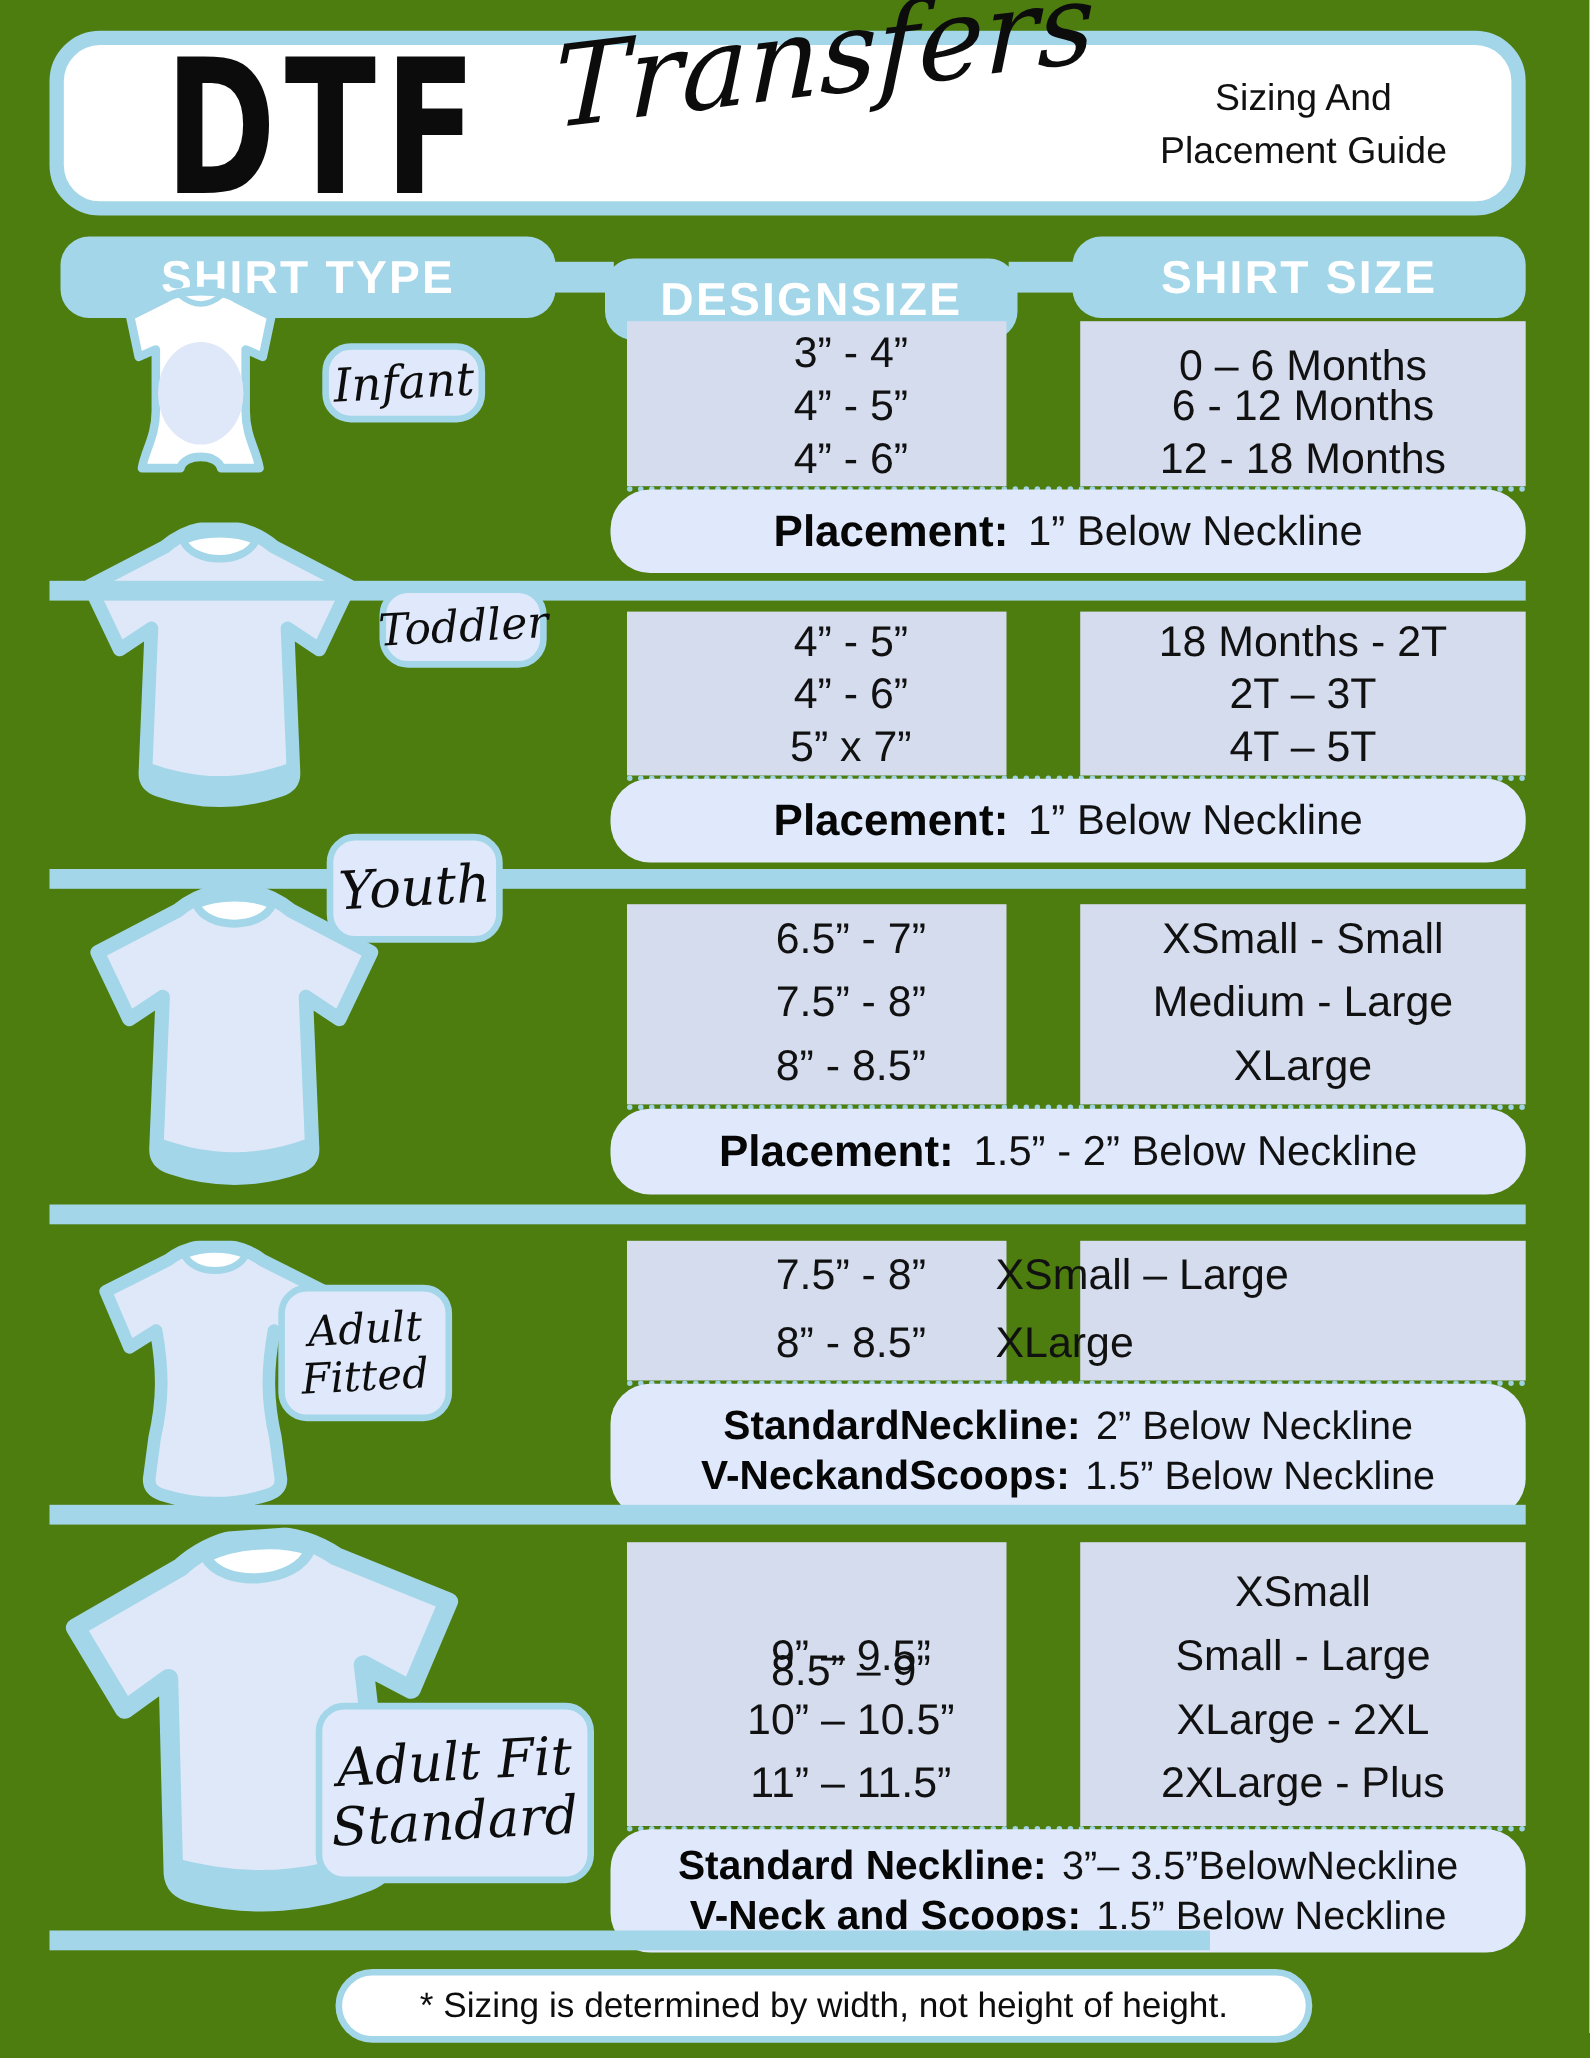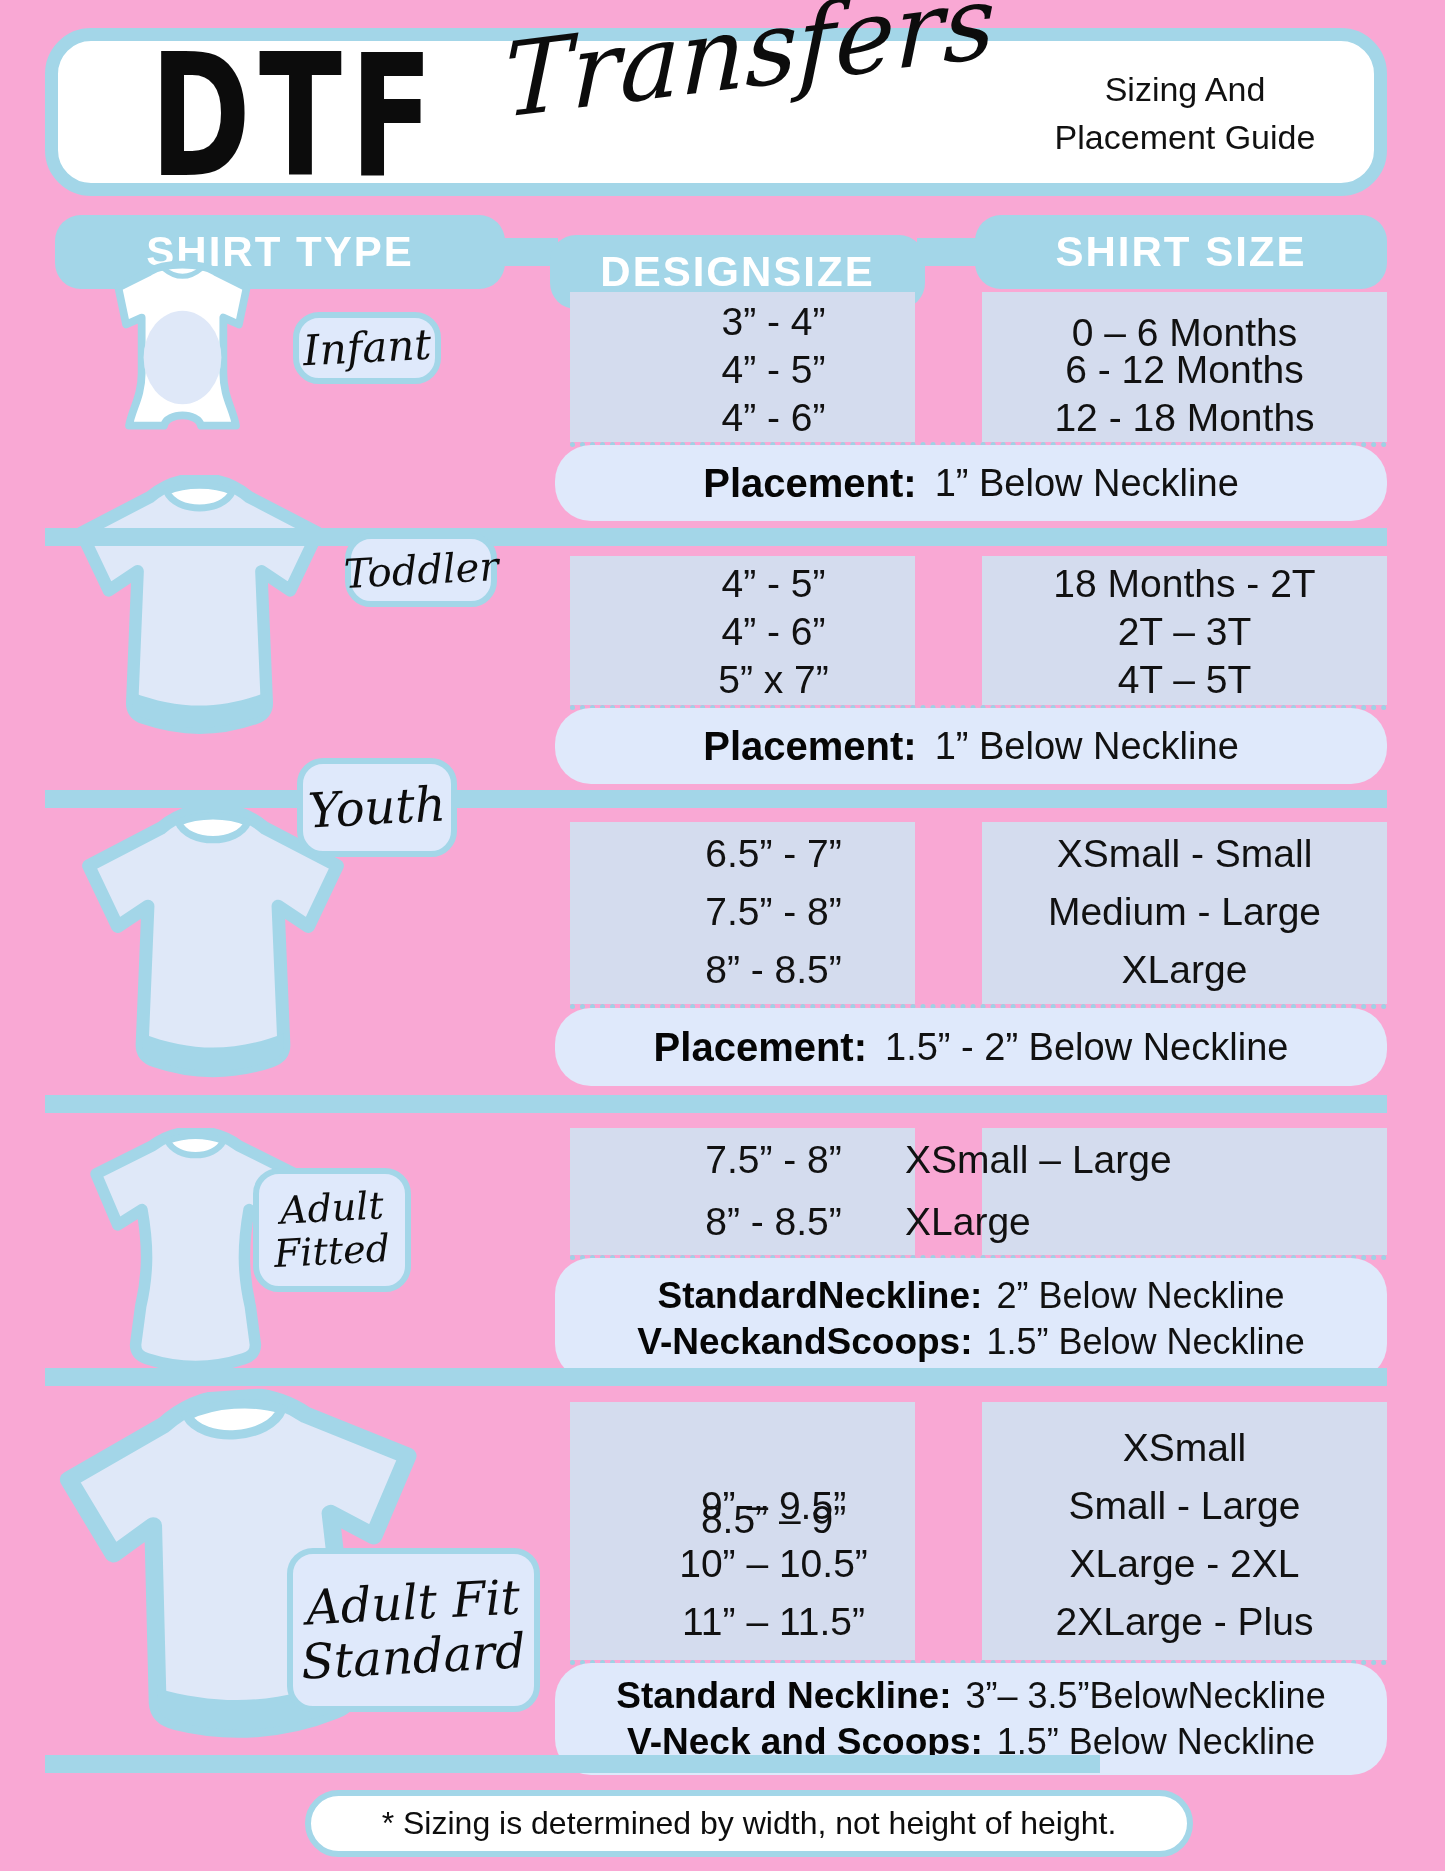--- a/index.html
+++ b/index.html
@@ -3,21 +3,21 @@
 <meta charset="utf-8">
 <style>
   :root{
     --accent:#a3d6e8;
     --column-bg:#d4dcee;
     --panel-bg:#dfe9fb;
     --shirt-fill:#dfe8f8;
     --ink:#151515;
   }
   html,body{margin:0;padding:0;background:#ffffff;}
-  .canvas{position:relative;width:1445px;height:1871px;background:#f9a8d4;overflow:hidden;
+  .canvas{position:relative;width:1445px;height:1871px;background:#4d7c0f;overflow:hidden;
           font-family:"Liberation Sans",sans-serif;color:var(--ink);}
 
   
   .header-box{position:absolute;left:45px;top:28px;width:1342px;height:168px;box-sizing:border-box;
               border:13px solid var(--accent);border-radius:46px;background:#fff;}
   .brand-main{position:absolute;left:150px;top:32px;font-size:152px;font-weight:700;line-height:1;
               letter-spacing:10px;color:#0c0c0c;transform:scale(0.8,1.12);transform-origin:left top;
               font-family:"DejaVu Sans",sans-serif;z-index:3;}
   .brand-script{position:absolute;left:505px;top:30px;font-size:102px;line-height:1;color:#0c0c0c;
               font-family:"DejaVu Serif",serif;font-style:italic;transform:rotate(-7deg) skewX(-8deg);

